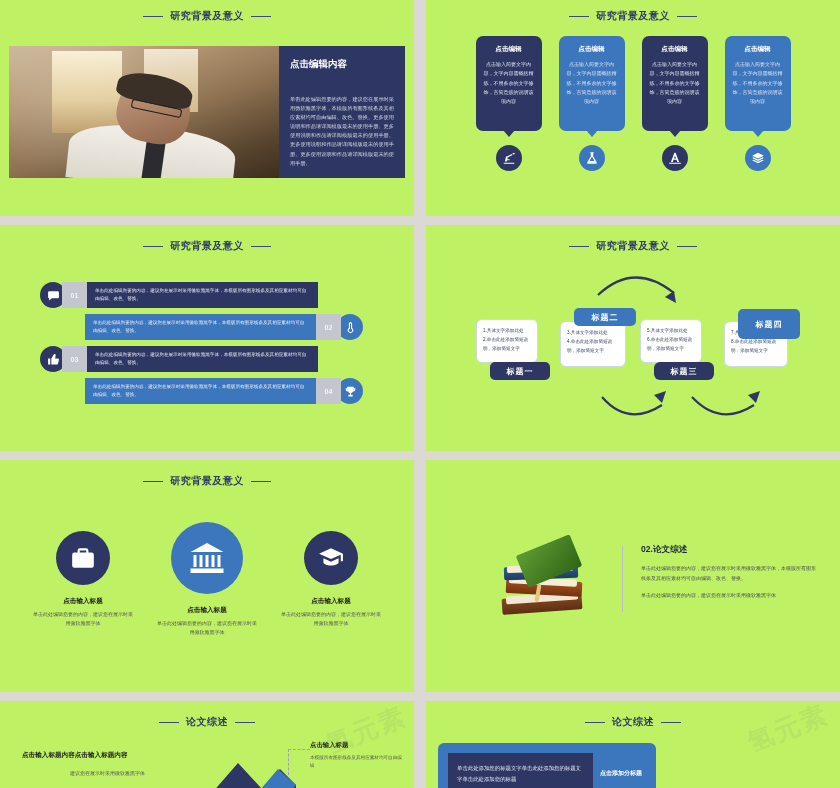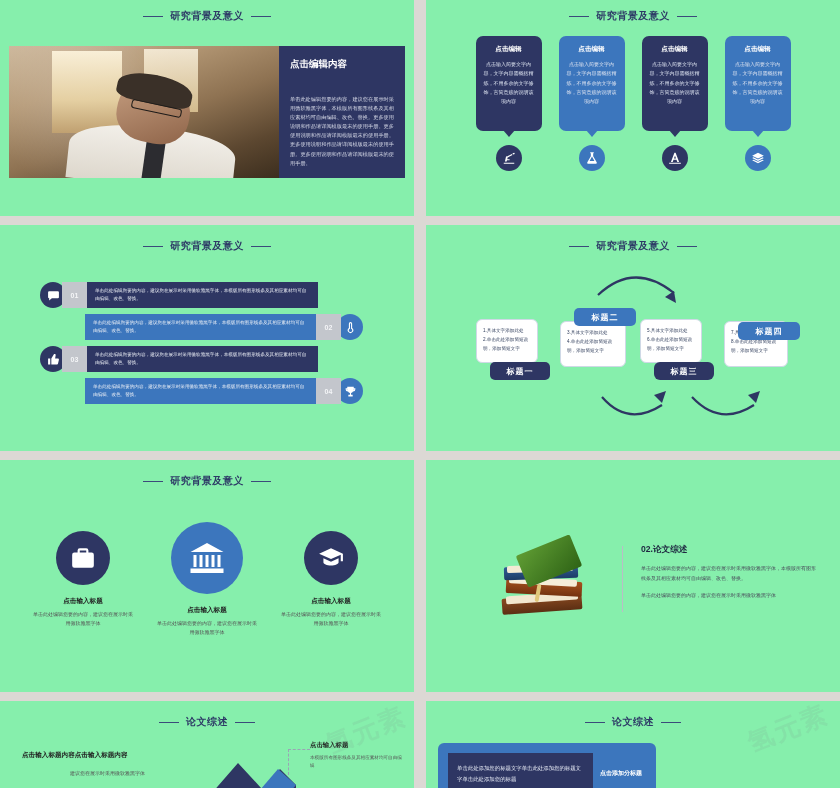--- a/index.html
+++ b/index.html
@@ -12,21 +12,21 @@
   .grid {
     width: 840px; height: 788px;
     display: grid;
     grid-template-columns: 414px 414px;
     grid-template-rows: 216px 226px 232px 114px;
     column-gap: 12px; row-gap: 9px;
     padding: 0 0 0 0;
     justify-content: center;
   }
   .slide {
-    background: #86efac;
+    background: #bef264;
     position: relative;
     overflow: hidden;
   }
 
   
   .sec-title {
     position: absolute; top: 9px; left: 0; right: 0;
     display: flex; align-items: center; justify-content: center; gap: 7px;
   }
   .sec-title .dash { width: 20px; height: 1px; background: #3b4a7a; display:block; }
@@ -389,21 +389,21 @@
       <div class="s4-box" style="left:214px; top:94px; width:62px; height:44px;">
         <span style="white-space:pre-line">5.具体文字添加此处
 6.单击此处添加简短说明，添加简短文字</span>
       </div>
       <div class="s4-lbl dark" style="left:228px; top:137px; width:60px; height:18px;border-radius:6px;">标题三</div>
 
       <div class="s4-box" style="left:298px; top:96px; width:64px; height:46px;">
         <span style="white-space:pre-line">7.具体文字添加此处
 8.单击此处添加简短说明，添加简短文字</span>
       </div>
-      <div class="s4-lbl light" style="left:312px; top:97px; width:62px; height:18px;">标题四</div>
+      <div class="s4-lbl light" style="left:312px; top:84px; width:62px; height:30px;">标题四</div>
     </div>
   </div>
 
   <div class="slide">
     <div class="sec-title low">
       <span class="dash"></span>
       <span class="txt">研究背景及意义</span>
       <span class="dash"></span>
     </div>
     <div class="s5">

